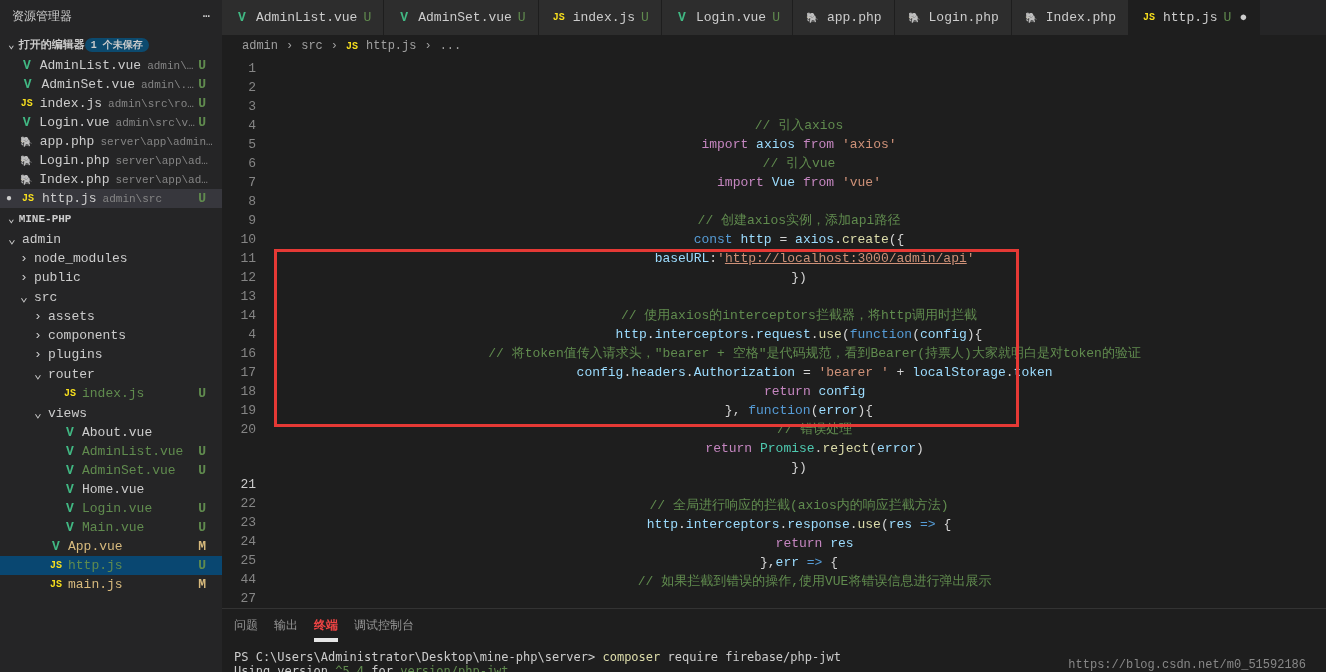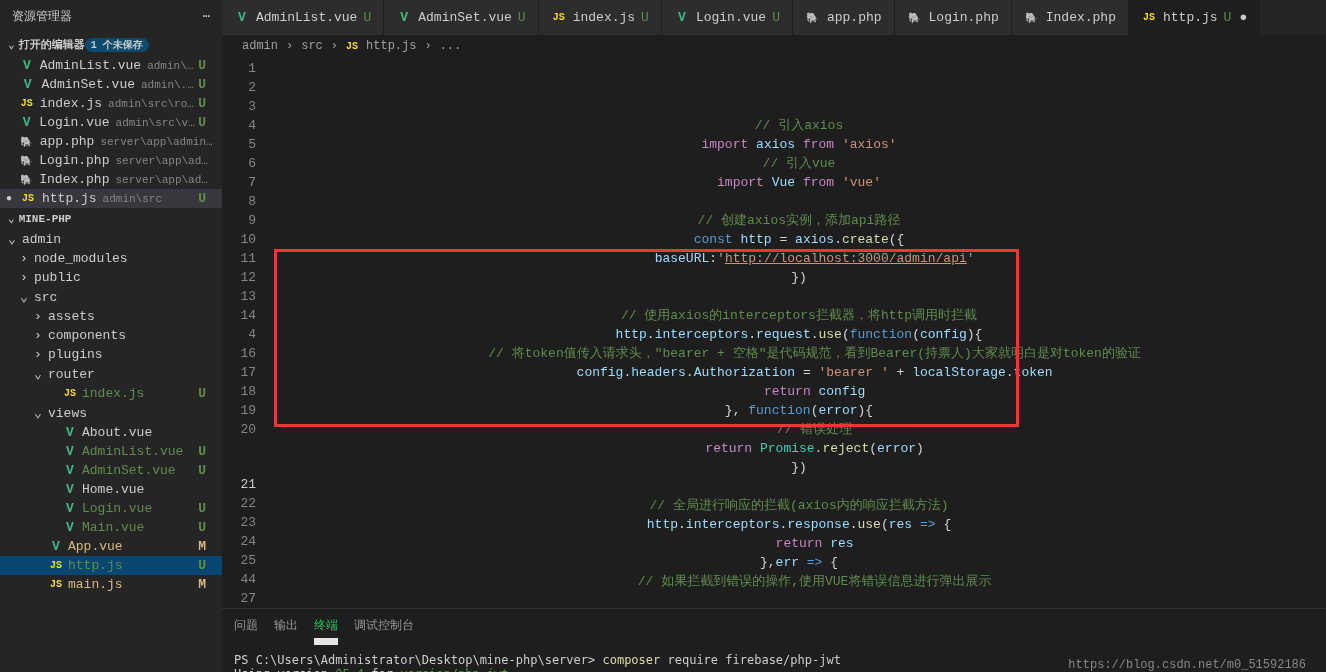--- a/index.html
+++ b/index.html
@@ -53,21 +53,21 @@
 .c-keyword2 { color: #569cd6; }
 .c-var { color: #9cdcfe; }
 .c-string { color: #ce9178; }
 .c-func { color: #dcdcaa; }
 .c-type { color: #4ec9b0; }
 .c-plain { color: #d4d4d4; }
 .minimap { position: absolute; right: 0; top: 0; width: 60px; height: 100%; background: #1e1e1e; opacity: 0.6; }
 .terminal-panel { height: 64px; background: #1e1e1e; border-top: 1px solid #333; }
 .terminal-tabs { display: flex; padding: 4px 12px; font-size: 12px; gap: 16px; }
 .terminal-tab { color: #969696; cursor: pointer; padding: 4px 0; }
-.terminal-tab.active { color: #22c55e; border-bottom: 7px solid #e5e5e5; }
+.terminal-tab.active { color: #ef4444; border-bottom: 4px solid #e5e5e5; font-weight: bold; }
 .terminal-content { padding: 4px 12px; font-size: 12px; font-family: Consolas, monospace; }
 .term-path { color: #cccccc; }
 .term-cmd { color: #dcdcaa; }
 .watermark { position: absolute; bottom: 0; right: 20px; color: #888; font-size: 12px; }
 .icon-vue { color: #41b883; font-weight: bold; }
 .icon-js { color: #f7df1e; font-weight: bold; font-size: 10px; }
 .icon-php { color: #8892bf; font-size: 10px; }
 </style>
 </head>
 <body>

